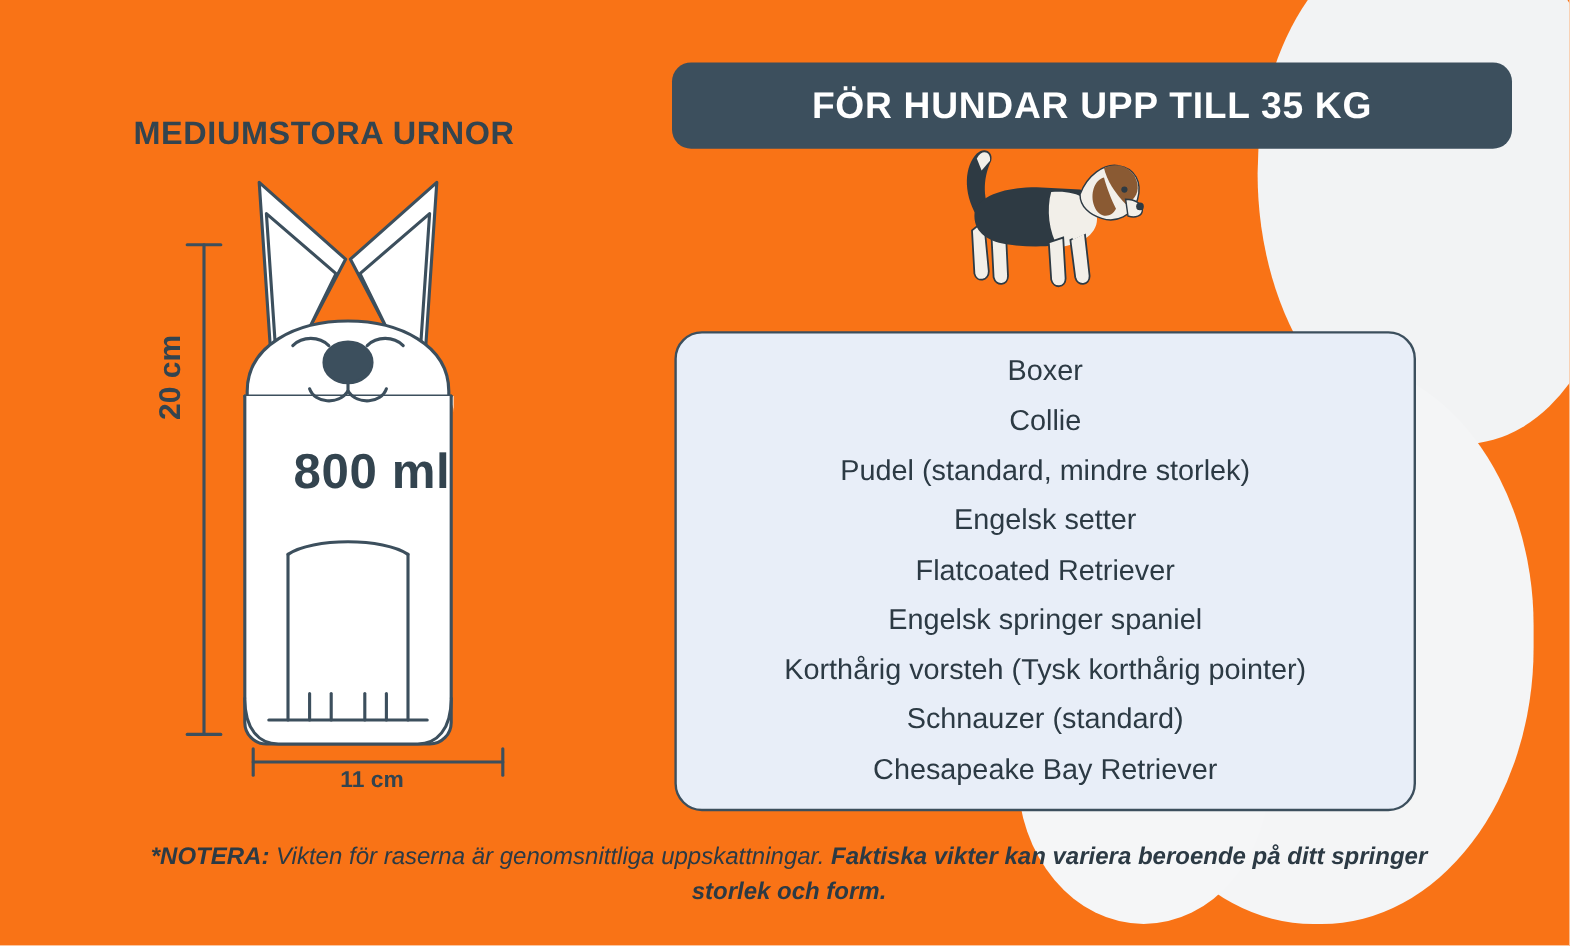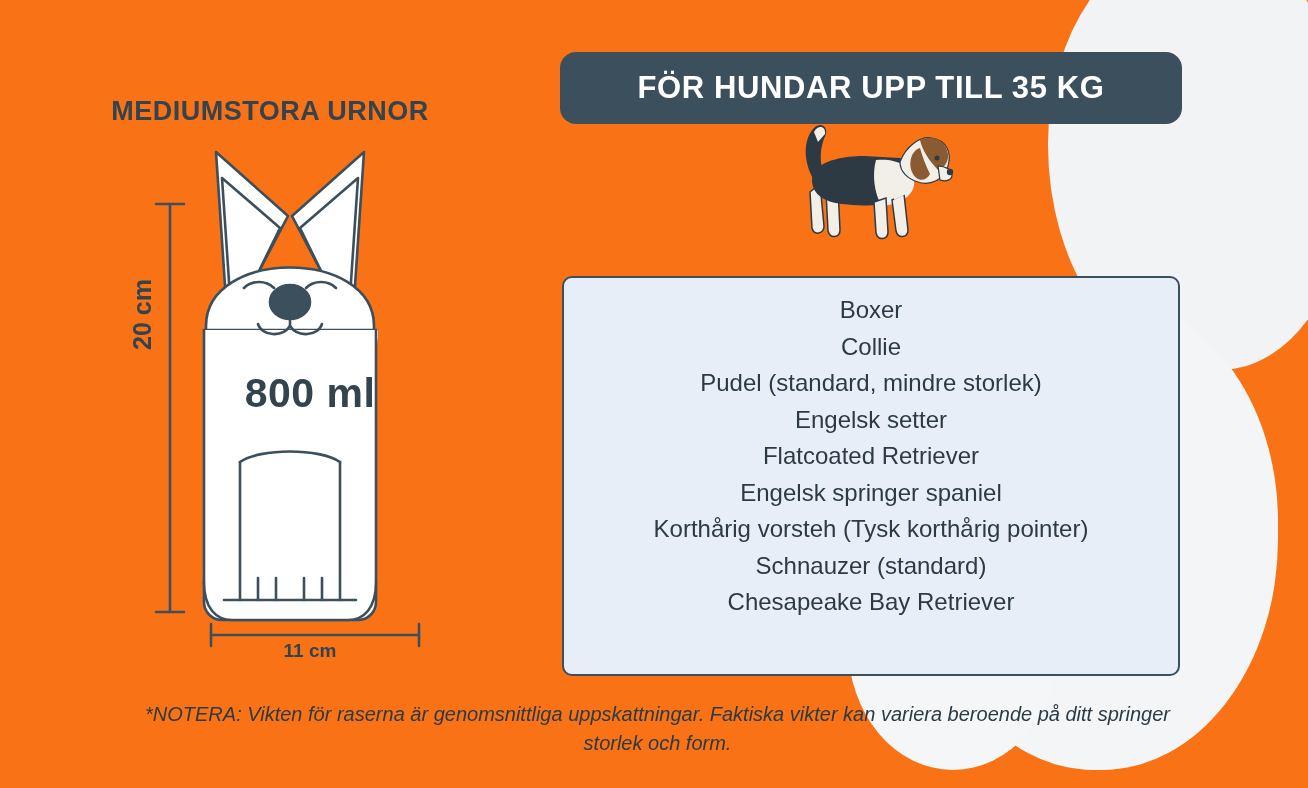--- a/index.html
+++ b/index.html
@@ -78,21 +78,21 @@
     font-size: 41px;
     font-weight: bold;
     color: #33444f;
     letter-spacing: 0.5px;
   }
 
   
   .header-pill {
     position: absolute;
     left: 560px; top: 52px;
-    width: 622px; height: 72px;
+    width: 700px; height: 72px;
     background: #3c4f5d;
     border-radius: 16px;
     display: flex;
     align-items: center;
     justify-content: center;
     z-index: 3;
   }
   .header-pill span {
     color: #ffffff;
     font-size: 31px;
@@ -105,47 +105,47 @@
     left: 780px; top: 122px;
     width: 175px; height: 135px;
     z-index: 4;
   }
   .breeds-box {
     position: absolute;
     left: 562px; top: 276px;
     width: 618px; height: 400px;
     background: #e8eef8;
     border: 2px solid #3c4f5d;
-    border-radius: 10px;
+    border-radius: 23px;
     z-index: 2;
     display: flex;
     flex-direction: column;
     align-items: center;
-    justify-content: flex-start;
+    justify-content: space-between;
     padding: 14px 18px;
   }
   .breed-line {
     font-size: 24px;
     line-height: 36.5px;
     color: #2c3a44;
     text-align: center;
     white-space: nowrap;
   }
   .footnote {
     position: absolute;
     left: 120px; top: 700px;
     width: 1075px;
     text-align: center;
     font-size: 20px;
     line-height: 29px;
     font-style: italic;
     color: #2c3a44;
     z-index: 3;
   }
-  .footnote b { font-weight: normal; }
+  .footnote b { font-weight: bold; }
 </style>
 </head>
 <body>
 
 <div id="stage">
 
   <div class="blob blob-a"></div>
   <div class="blob blob-b"></div>
   <div class="blob blob-c"></div>
 

